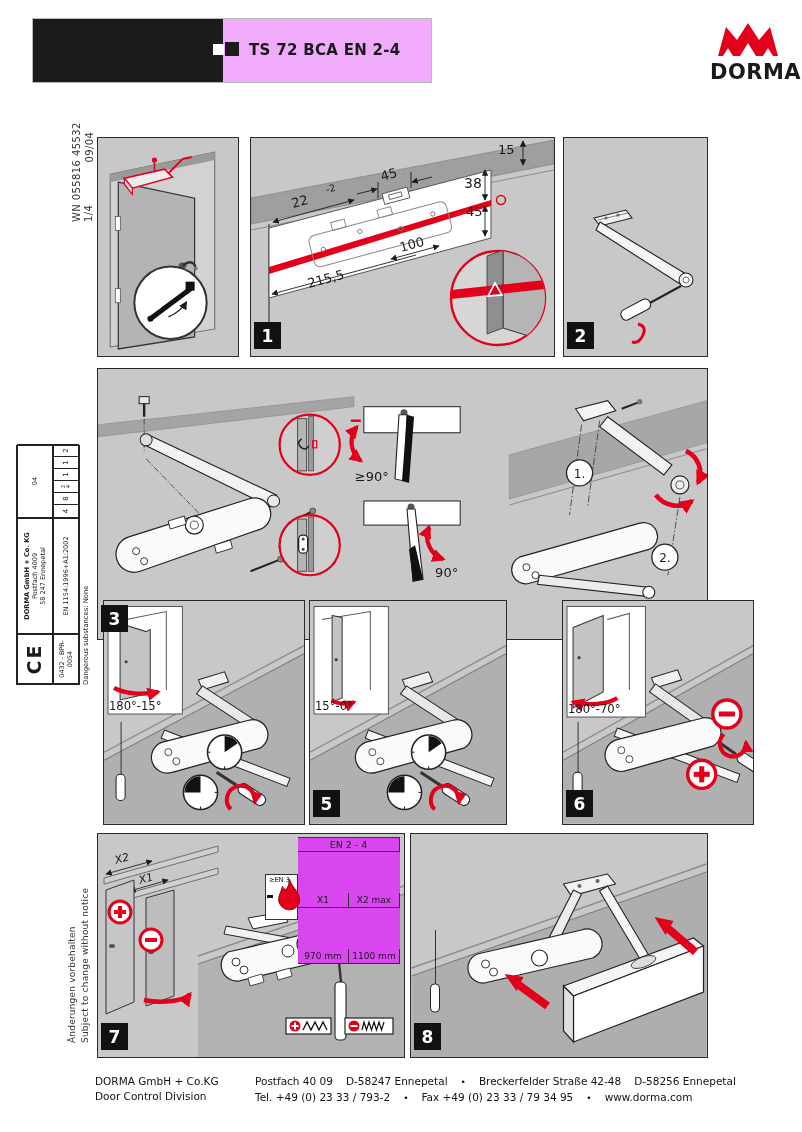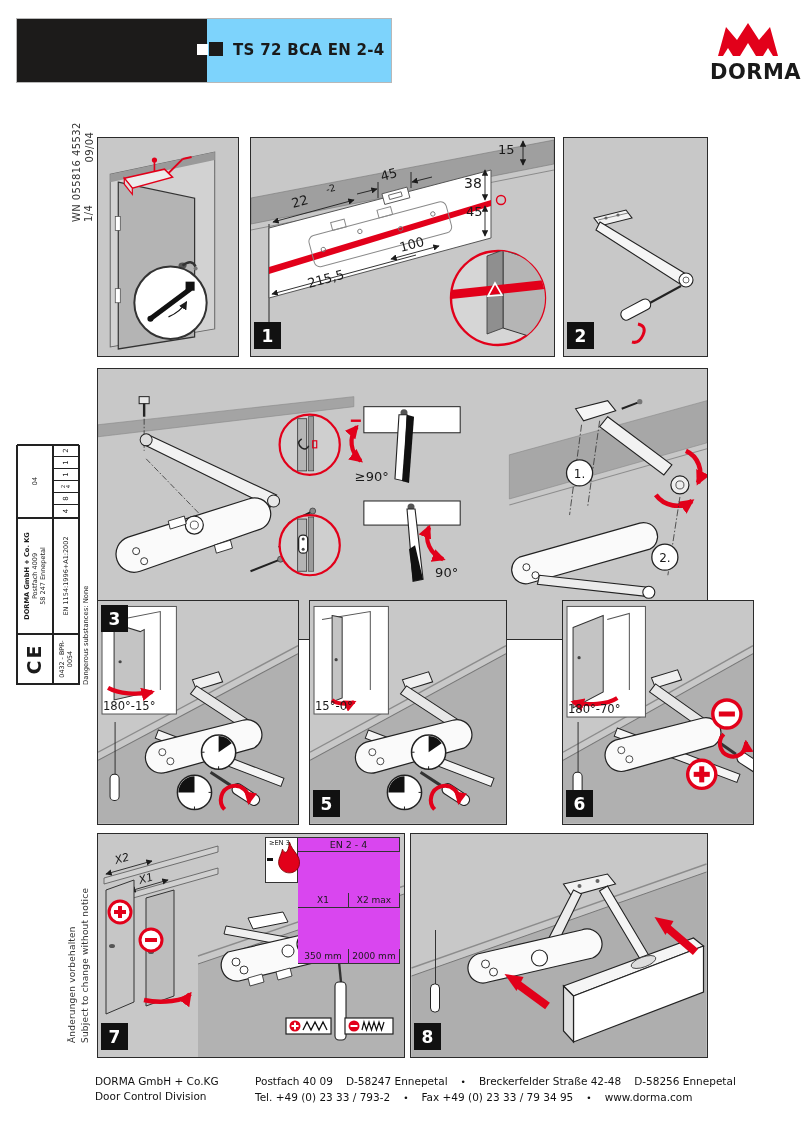--- a/index.html
+++ b/index.html
@@ -2,21 +2,21 @@
 <html><head>
 <meta charset="utf-8">
 <style>
   html,body{margin:0;padding:0;background:#fff;}
   body{width:802px;height:1132px;position:relative;overflow:hidden;
        font-family:"DejaVu Sans","Liberation Sans",sans-serif;color:#1a1a1a;}
   svg text{font-family:"DejaVu Sans","Liberation Sans",sans-serif;fill:#1a1a1a;}
   .page{position:absolute;inset:0;background:#fff;}
 
   
-  .hdr{position:absolute;left:16px;top:18px;width:374px;height:63px;border:1px solid #b8b8b8;background:#7dd3fc;}
+  .hdr{position:absolute;left:32px;top:18px;width:374px;height:63px;border:1px solid #b8b8b8;background:#f0abfc;padding-left:24px;}
   .hdr-black{position:absolute;left:0;top:0;width:190px;height:63px;background:#1c1b1a;}
   .sqw{position:absolute;left:180px;top:25px;width:11px;height:11px;background:#fff;}
   .sqb{position:absolute;left:192px;top:23px;width:14px;height:14px;background:#1c1b1a;}
   .hdr-title{position:absolute;left:216px;top:22px;font-size:15px;font-weight:bold;letter-spacing:.3px;}
   .brand{position:absolute;left:702px;top:22px;width:92px;text-align:center;}
   .brand-name{font-size:21px;font-weight:800;letter-spacing:.5px;margin-top:-2px;margin-left:8px;}
 
   
   .vt{position:absolute;transform:rotate(-90deg);transform-origin:center;font-size:10px;
       color:#333;white-space:nowrap;letter-spacing:.4px;}
@@ -40,21 +40,21 @@
   .cert-note{font-size:6.8px;margin-top:2px;color:#222;}
 
   
   .panel{position:absolute;background:#c8c8c8;border:1.6px solid #2b2b2b;box-sizing:border-box;overflow:hidden;}
   .panel svg{display:block;width:100%;height:100%;}
   .numbox{position:absolute;left:3px;bottom:7px;width:27px;height:27px;background:#111;color:#fff;
           font-weight:bold;font-size:17px;display:flex;align-items:center;justify-content:center;z-index:5;}
 
   
   .fire-table{position:absolute;left:167px;top:3px;display:flex;z-index:4;font-size:9.5px;}
-  .fire-left{width:33px;height:46px;border:1.2px solid #333;background:#fff;position:relative;box-sizing:border-box;}
+  .fire-left{width:33px;height:46px;border:1.2px solid #333;background:#fff;position:relative;box-sizing:border-box;margin-top:37px;}
   .en3{position:absolute;left:3px;top:1px;font-size:6.8px;letter-spacing:-.2px;}
   .fire-dash{position:absolute;left:1px;top:20px;width:6px;height:3px;background:#111;}
   .fire-right{width:102px;display:flex;flex-direction:column;background:#d946ef;box-sizing:border-box;gap:41px;}
   .fr{display:flex;border:1px solid #333;border-left:none;box-sizing:border-box;height:15px;align-items:center;}
   .fr + .fr{border-top:none;}
   .fr span{flex:1;text-align:center;font-size:9px;white-space:nowrap;overflow:hidden;}
   .fr span + span{border-left:1px solid #333;height:100%;display:flex;align-items:center;justify-content:center;}
   .fr.hdr-row span{border:none;font-size:9.5px;}
 
   
@@ -332,21 +332,21 @@
         <circle cx="549" cy="197" r="6" fill="#fff" stroke="#222" stroke-width="1.1"></circle>
       </g>
       <circle cx="480" cy="78" r="13" fill="#fff" stroke="#222" stroke-width="1.3"></circle>
       <text x="480" y="83" font-size="12" text-anchor="middle">1.</text>
       <circle cx="565" cy="162" r="13" fill="#fff" stroke="#222" stroke-width="1.3"></circle>
       <text x="565" y="167" font-size="12" text-anchor="middle">2.</text>
     </svg>
     <div class="numbox">3</div>
   </div>
 
-  <div class="panel" style="left:97px;top:600px;width:202px;height:225px;">
+  <div class="panel" style="left:103px;top:600px;width:202px;height:225px;">
     <svg viewBox="0 0 199 221">
       <defs>
           <marker id="r4" viewBox="0 0 10 10" refX="8" refY="5" markerWidth="3.2" markerHeight="3.2" orient="auto-start-reverse">
             <path d="M0,0L10,5L0,10Z" fill="#e2001a"></path>
           </marker>
         </defs>
       <polygon points="0,158 199,52 199,221 0,221" fill="#b0b0b0"></polygon>
       <line x1="0" y1="150" x2="199" y2="44" stroke="#8c8c8c" stroke-width="1.4"></line>
       <line x1="0" y1="158" x2="199" y2="52" stroke="#777" stroke-width="1"></line>
       <g>
@@ -569,22 +569,22 @@
       </div>
       <div class="fire-right">
         <div class="fr hdr-row">
             <span>EN 2 - 4</span>
           </div>
         <div class="fr">
             <span>X1</span>
             <span>X2 max</span>
           </div>
         <div class="fr">
-            <span>350 mm</span>
-            <span>2000 mm</span>
+            <span>970 mm</span>
+            <span>1100 mm</span>
           </div>
       </div>
     </div>
     <div class="numbox">7</div>
   </div>
 
   <div class="panel" style="left:410px;top:833px;width:298px;height:225px;">
     <svg viewBox="0 0 295 223">
       <polygon points="0,142 295,38 295,223 0,223" fill="#aeaeae"></polygon>
       <line x1="0" y1="134" x2="295" y2="30" stroke="#8c8c8c" stroke-width="1.4"></line>

